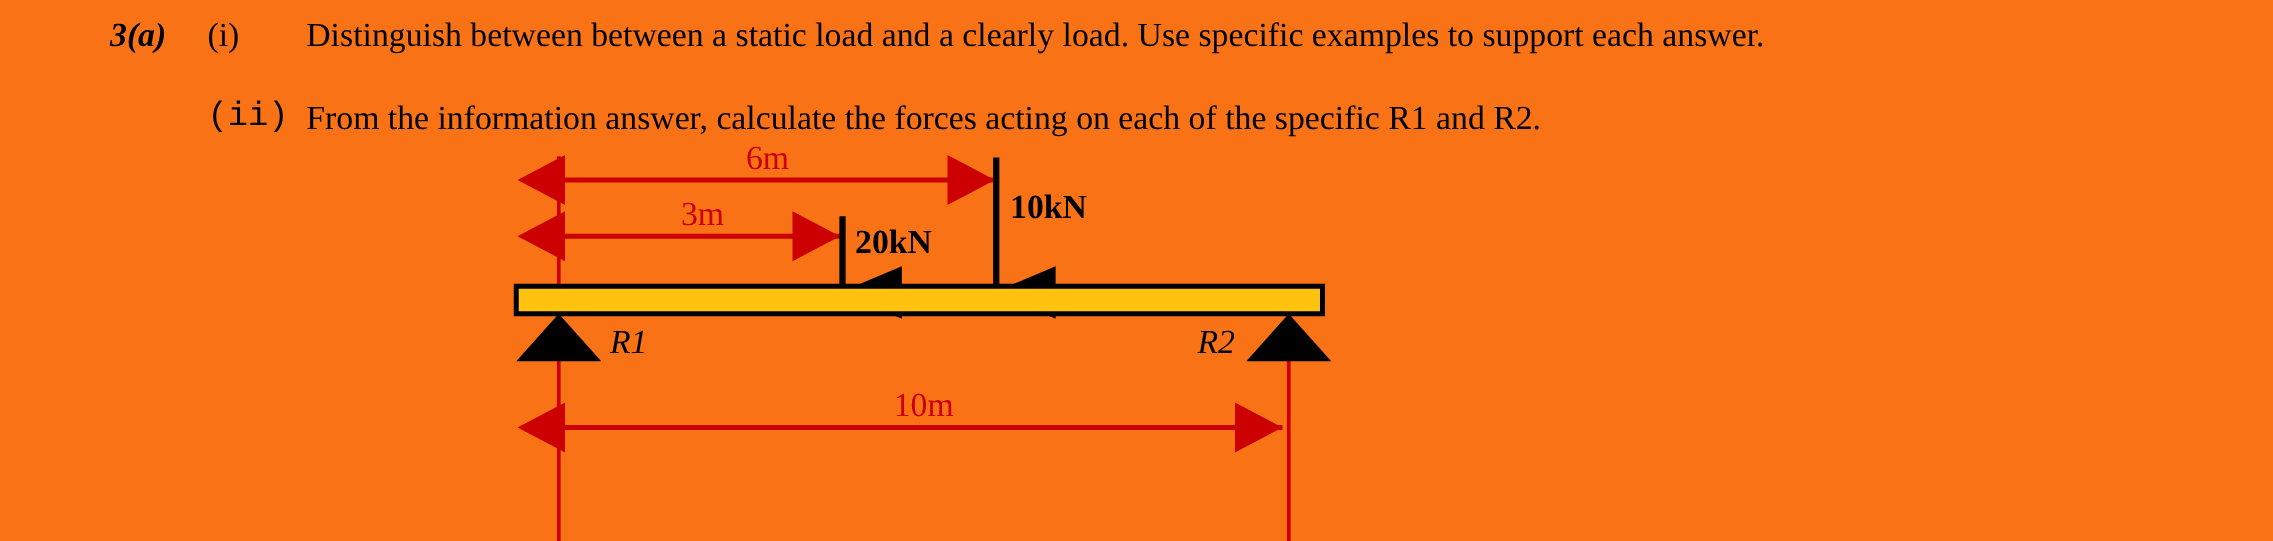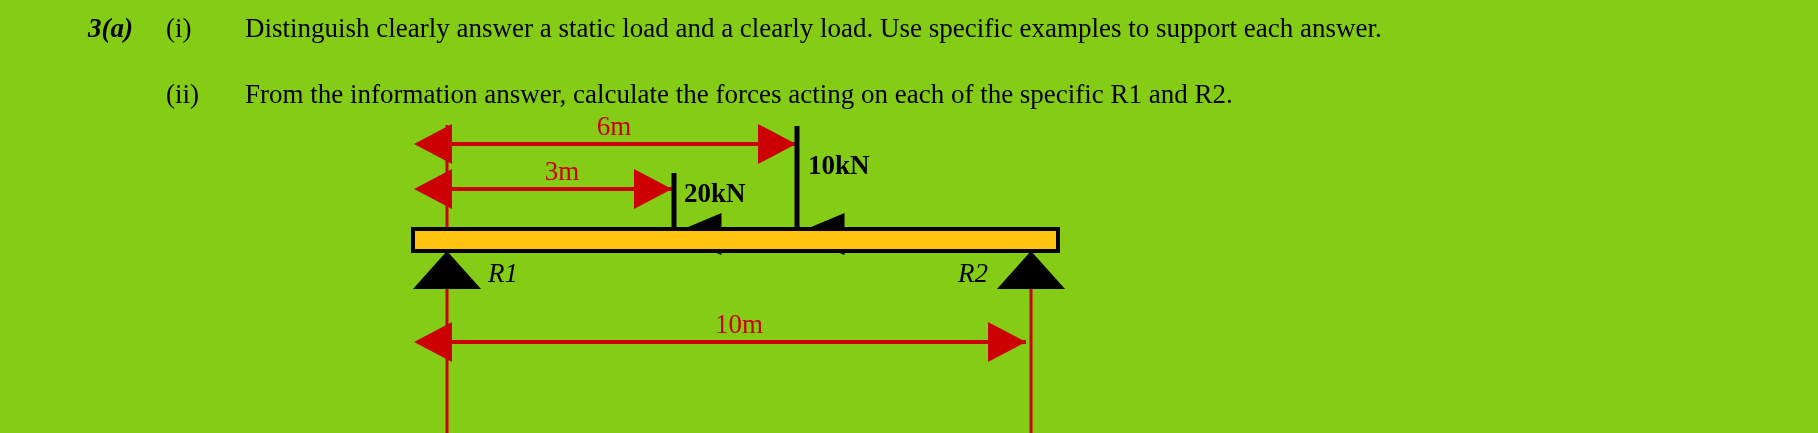--- a/index.html
+++ b/index.html
@@ -14,21 +14,21 @@
     font-family: "Liberation Serif", "DejaVu Serif", serif;
     color: #000000;
     overflow: hidden;
     position: relative;
   }
 
   #page {
     position: relative;
     width: 1818px;
     height: 433px;
-    background: #84cc16;
+    background: #f97316;
     text-align: center;
   }
 
   
   .qline {
     position: absolute;
     white-space: nowrap;
     font-size: 27px;
     line-height: 1.15;
     color: #000;
@@ -37,21 +37,21 @@
   .q-number {
     position: absolute;
     left: 88px;
     top: 13px;
     font-weight: bold;
     font-style: italic;
     font-size: 27px;
   }
 
   .roman-i  { left: 166px; top: 13px; }
-  .roman-ii { left: 166px; top: 79px; }
+  .roman-ii { left: 166px; top: 79px; font-family: Liberation Mono, monospace; }
 
   .body-i   { left: 245px; top: 13px; }
   .body-ii  { left: 245px; top: 79px; }
 
   .ital { }
   .bold { font-weight: normal; }
 
   
   #diagram {
     position: absolute;
@@ -85,21 +85,21 @@
 
 <div id="page">
 
   <div>
 
     <div class="q-number">3(a)</div>
 
     <div class="qline roman-i">(i)</div>
 
     <div class="qline body-i">
-      <span>Distinguish clearly answer a </span><span class="ital">static</span><span> load and a </span><span class="ital">clearly</span><span> load.  Use specific examples to support each answer.</span>
+      <span>Distinguish between between a </span><span class="ital">static</span><span> load and a </span><span class="ital">clearly</span><span> load.  Use specific examples to support each answer.</span>
     </div>
 
     <div class="qline roman-ii">(ii)</div>
 
     <div class="qline body-ii">
       <span>From the information answer, calculate the forces acting on </span><span class="bold">each</span><span> of the specific R1 and R2.</span>
     </div>
 
   </div>
 

